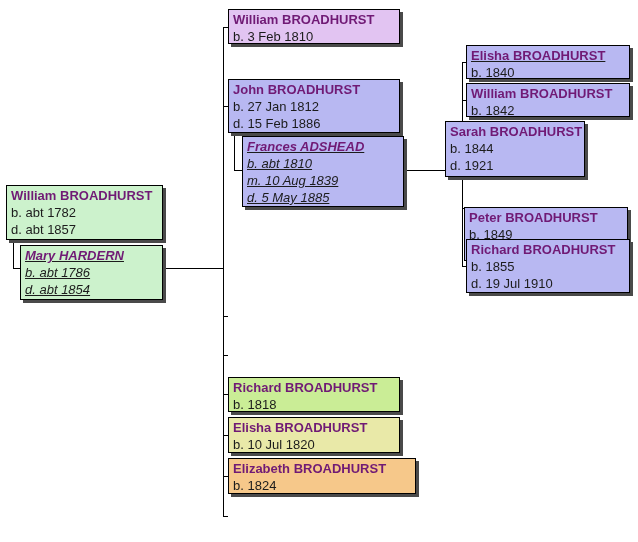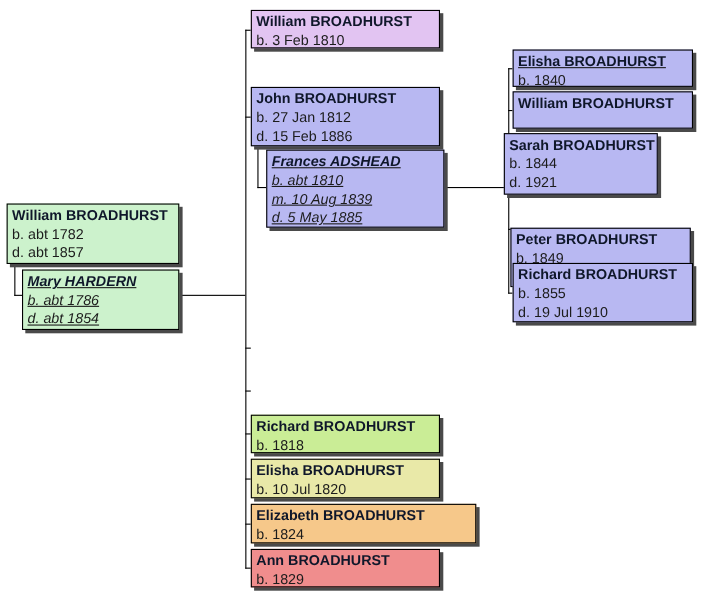--- a/index.html
+++ b/index.html
@@ -18,21 +18,21 @@
     box-shadow: 3px 3px 0 0 #4a4a4a;
     padding: 1px 2px 0 4px;
     font-size: 13px;
     line-height: 17px;
     color: #1c1c1c;
     overflow: hidden;
     cursor: default;
   }
   .person .pname {
     font-weight: bold;
-    color: #0f172a;
+    color: #701a75;
     white-space: nowrap;
   }
   .person .pdetail { white-space: nowrap; }
   .person.italic { font-style: italic; text-decoration: underline; }
   .cline { position: absolute; background: #000000; }
 </style>
 </head>
 <body>
 
 <div id="canvas" style="background: rgb(255, 255, 255);">
@@ -83,36 +83,33 @@
       <div class="pdetail">d. 5 May 1885</div>
     </div>
     <div class="person" style="left: 228px; top: 377px; width: 172px; height: 35px; background: rgb(202, 237, 150); border-color: rgb(0, 0, 0);">
       <div class="pname">Richard BROADHURST</div>
       <div class="pdetail">b. 1818</div>
     </div>
     <div class="person" style="left: 228px; top: 417px; width: 172px; height: 36px; background: rgb(233, 233, 168); border-color: rgb(0, 0, 0);">
       <div class="pname">Elisha BROADHURST</div>
       <div class="pdetail">b. 10 Jul 1820</div>
     </div>
-    <div class="person" style="left: 228px; top: 458px; width: 205px; height: 36px; background: rgb(246, 200, 138); border-color: rgb(0, 0, 0);">
+    <div class="person" style="left: 228px; top: 458px; width: 188px; height: 36px; background: rgb(246, 200, 138); border-color: rgb(0, 0, 0);">
       <div class="pname">Elizabeth BROADHURST</div>
       <div class="pdetail">b. 1824</div>
-    </div>
-    <div class="person" style="left: 228px; top: 499px; width: 172px; height: 35px; background: rgb(240, 141, 141); border-color: rgb(0, 0, 0);">
-      <div class="pname">Ann BROADHURST</div>
-      <div class="pdetail">b. 1829</div>
     </div>
     <div class="person" style="left: 466px; top: 45px; width: 164px; height: 34px; background: rgb(184, 184, 242); border-color: rgb(0, 0, 0); text-decoration: underline;">
       <div class="pname">Elisha BROADHURST</div>
       <div class="pdetail">b. 1840</div>
     </div>
     <div class="person" style="left: 466px; top: 83px; width: 164px; height: 34px; background: rgb(184, 184, 242); border-color: rgb(0, 0, 0);">
       <div class="pname">William BROADHURST</div>
+      <div class="pdetail">b. 1842</div>
     </div>
-    <div class="person" style="left: 458px; top: 121px; width: 140px; height: 56px; background: rgb(184, 184, 242); border-color: rgb(0, 0, 0);">
+    <div class="person" style="left: 445px; top: 121px; width: 140px; height: 56px; background: rgb(184, 184, 242); border-color: rgb(0, 0, 0);">
       <div class="pname">Sarah BROADHURST</div>
       <div class="pdetail">b. 1844</div>
       <div class="pdetail">d. 1921</div>
     </div>
     <div class="person" style="left: 464px; top: 181px; width: 164px; height: 54px; background: rgb(184, 184, 242); border-color: rgb(0, 0, 0); margin-top: 26px;">
       <div class="pname">Peter BROADHURST</div>
       <div class="pdetail">b. 1849</div>
       <div class="pdetail">d. 9 Jan 1938</div>
     </div>
     <div class="person" style="left: 466px; top: 239px; width: 164px; height: 54px; background: rgb(184, 184, 242); border-color: rgb(0, 0, 0);">

